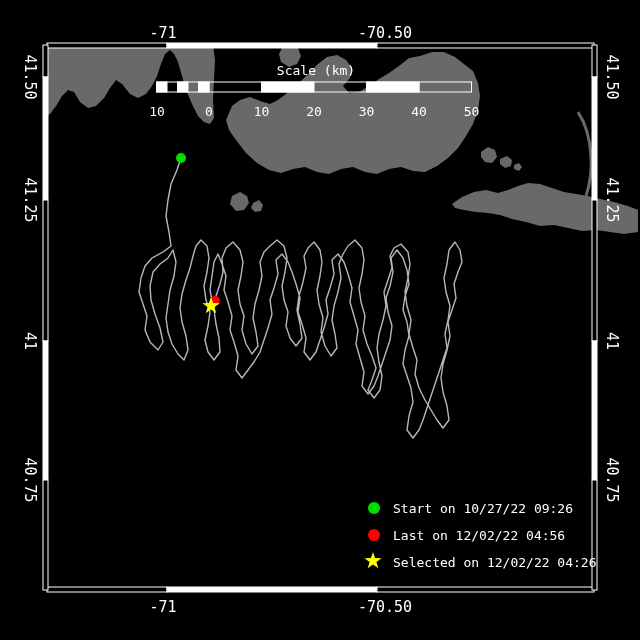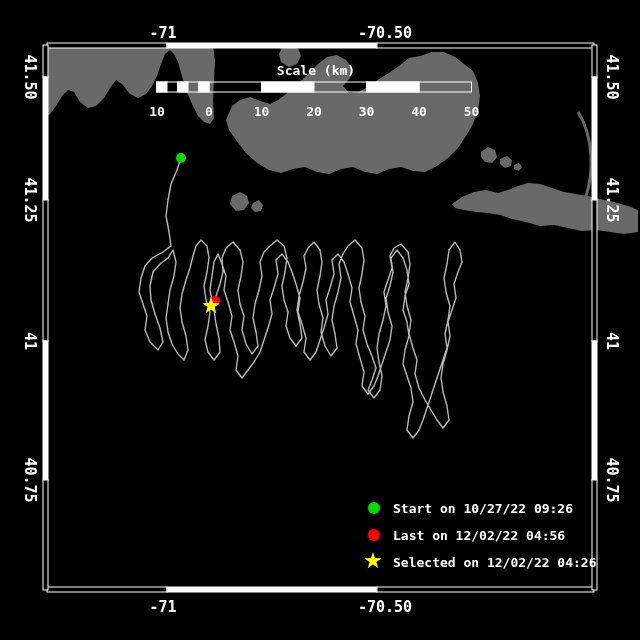--- a/index.html
+++ b/index.html
@@ -1,17 +1,17 @@
 <!DOCTYPE html>
 <html><head>
 <meta charset="utf-8">
 <style>
   html,body{margin:0;padding:0;background:#000;}
   .stage{position:relative;width:640px;height:640px;background:#000;overflow:hidden;
-         font-family:"DejaVu Sans Mono", monospace;font-weight:bold;}
+         font-family:"DejaVu Sans Mono", monospace;}
   svg{display:block;}
   text{fill:#ffffff;font-family:"DejaVu Sans Mono", monospace;}
   .axis-label{font-size:15px;}
   .scale-label{font-size:13px;}
   .legend-label{font-size:13px;}
   .land{fill:#696969;stroke:none;}
   .coast-arc{fill:none;stroke:#696969;stroke-width:3;}
   .track{fill:none;stroke:#b8b8b8;stroke-width:1.4;stroke-linejoin:round;stroke-linecap:round;}
   .wblock{fill:#ffffff;stroke:#ffffff;stroke-width:1;}
   .bblock{fill:#000000;stroke:#ffffff;stroke-width:1;}

